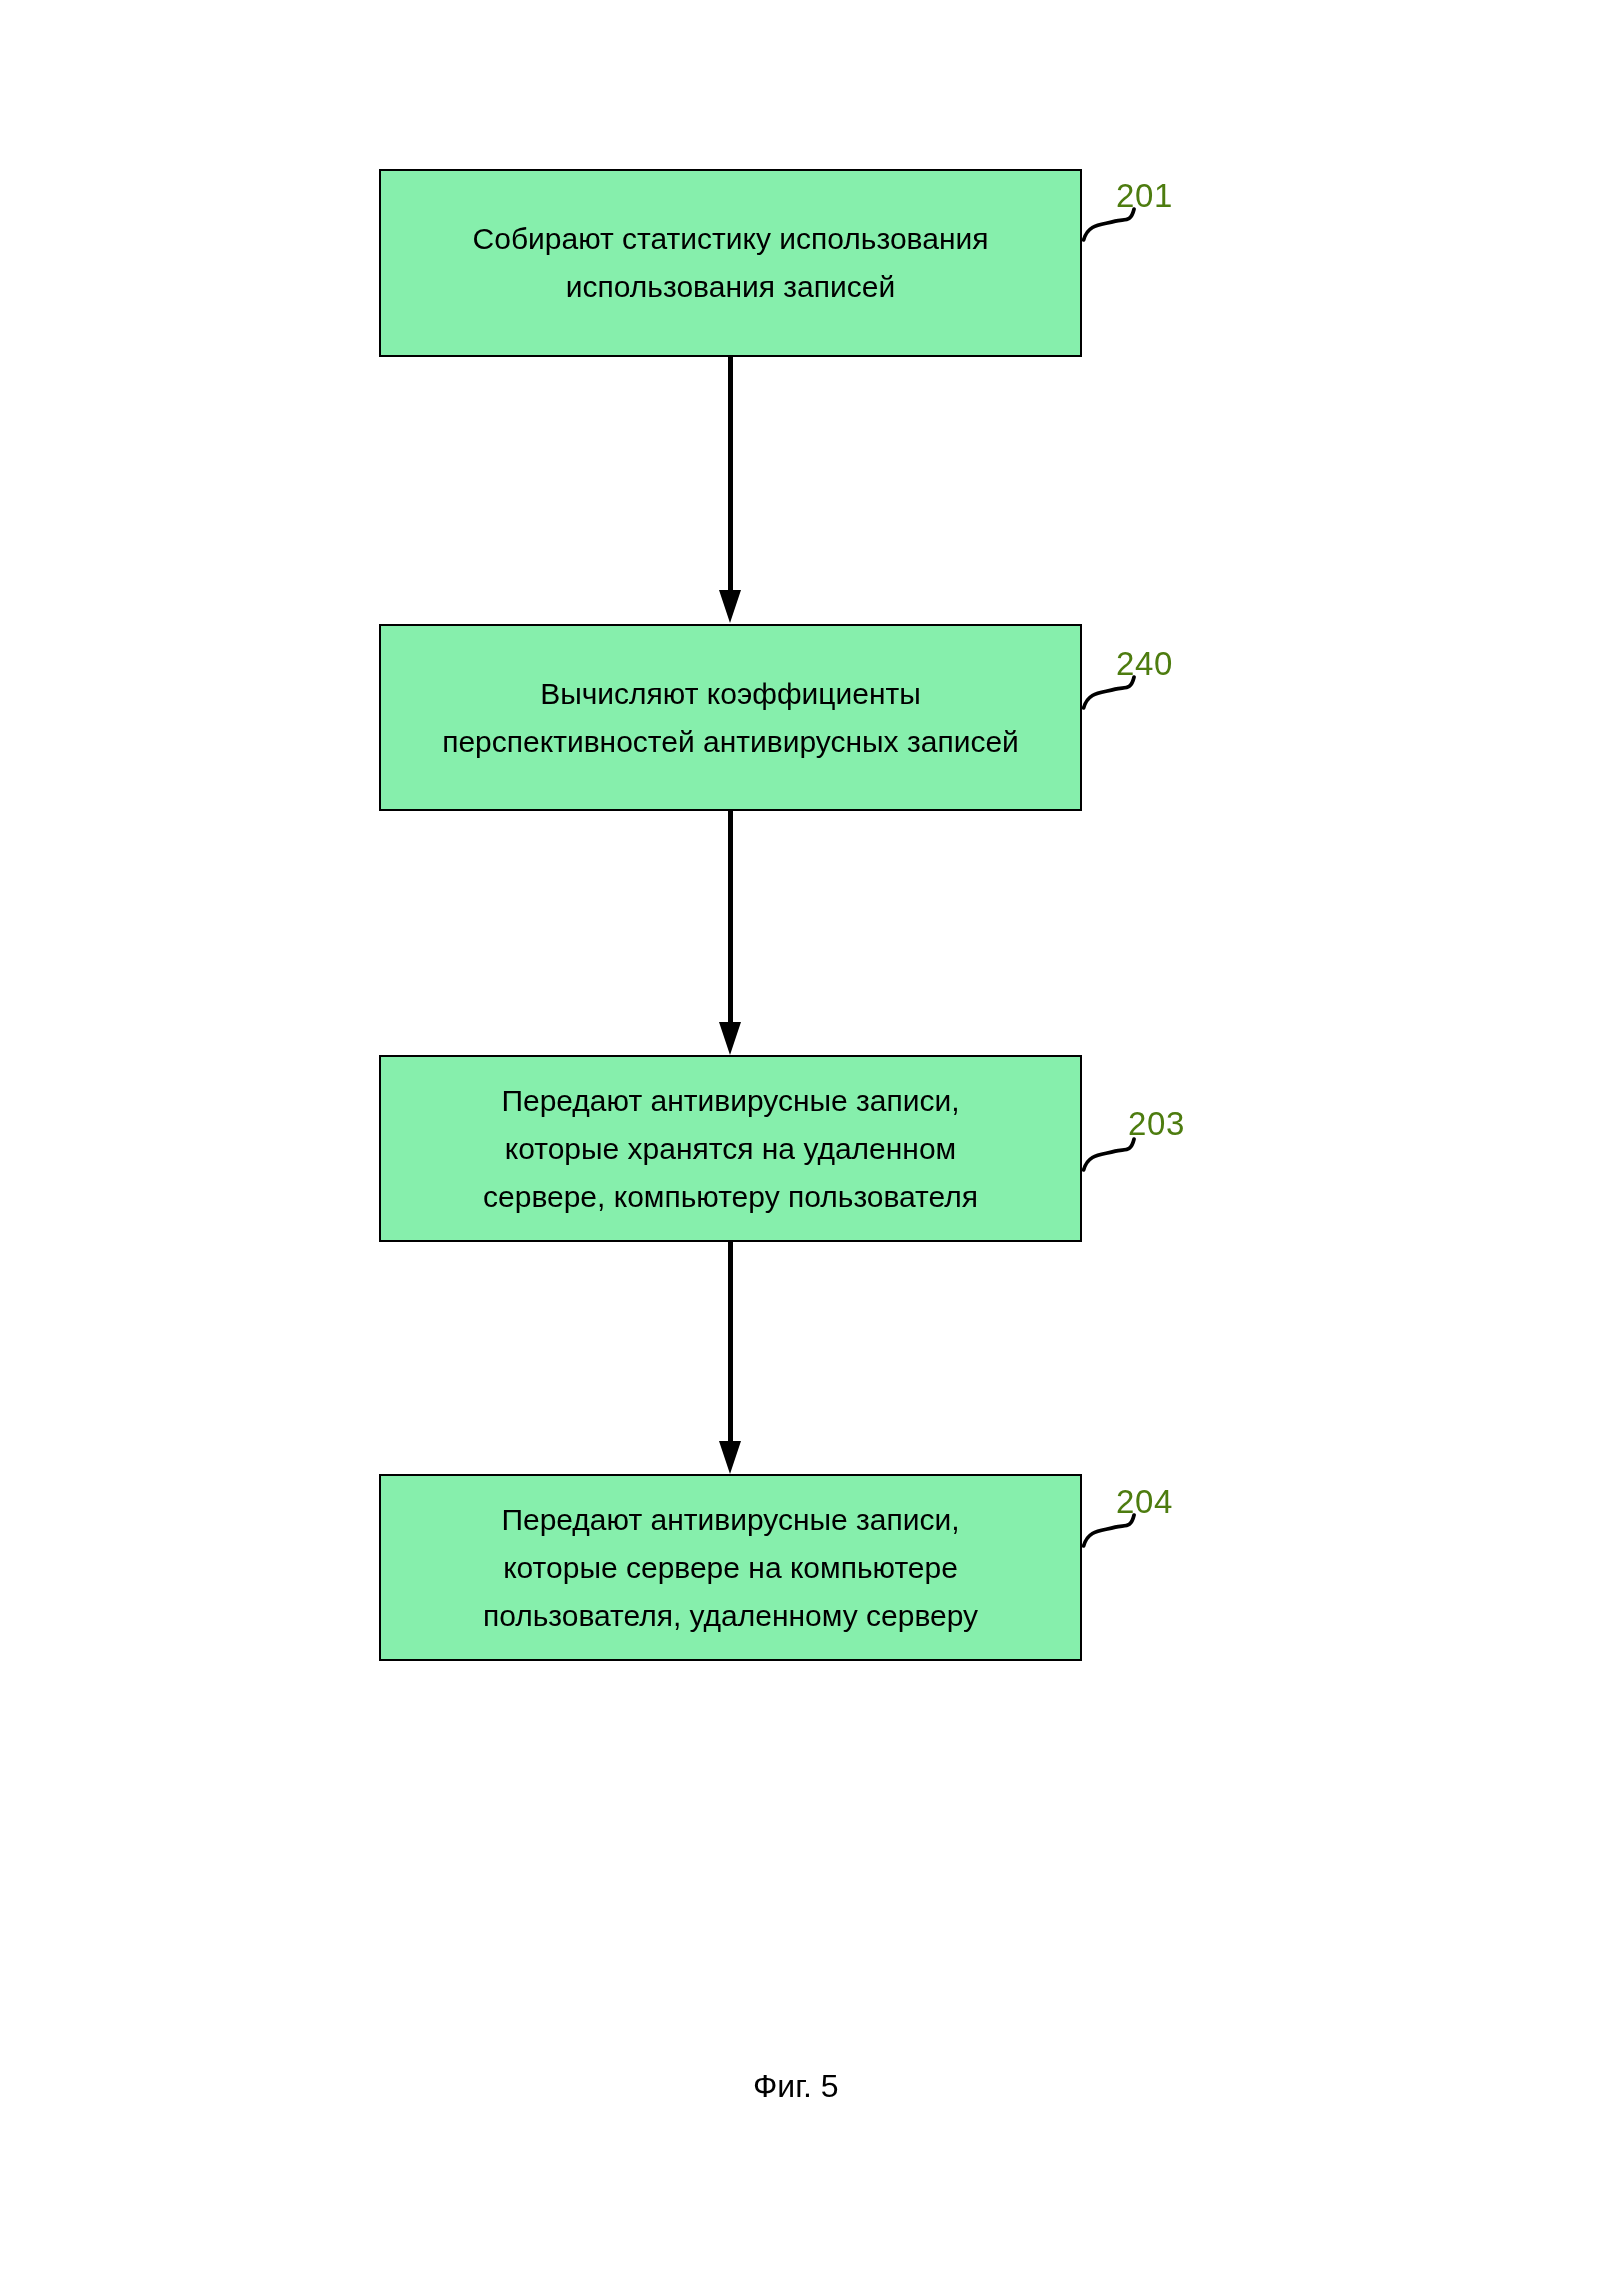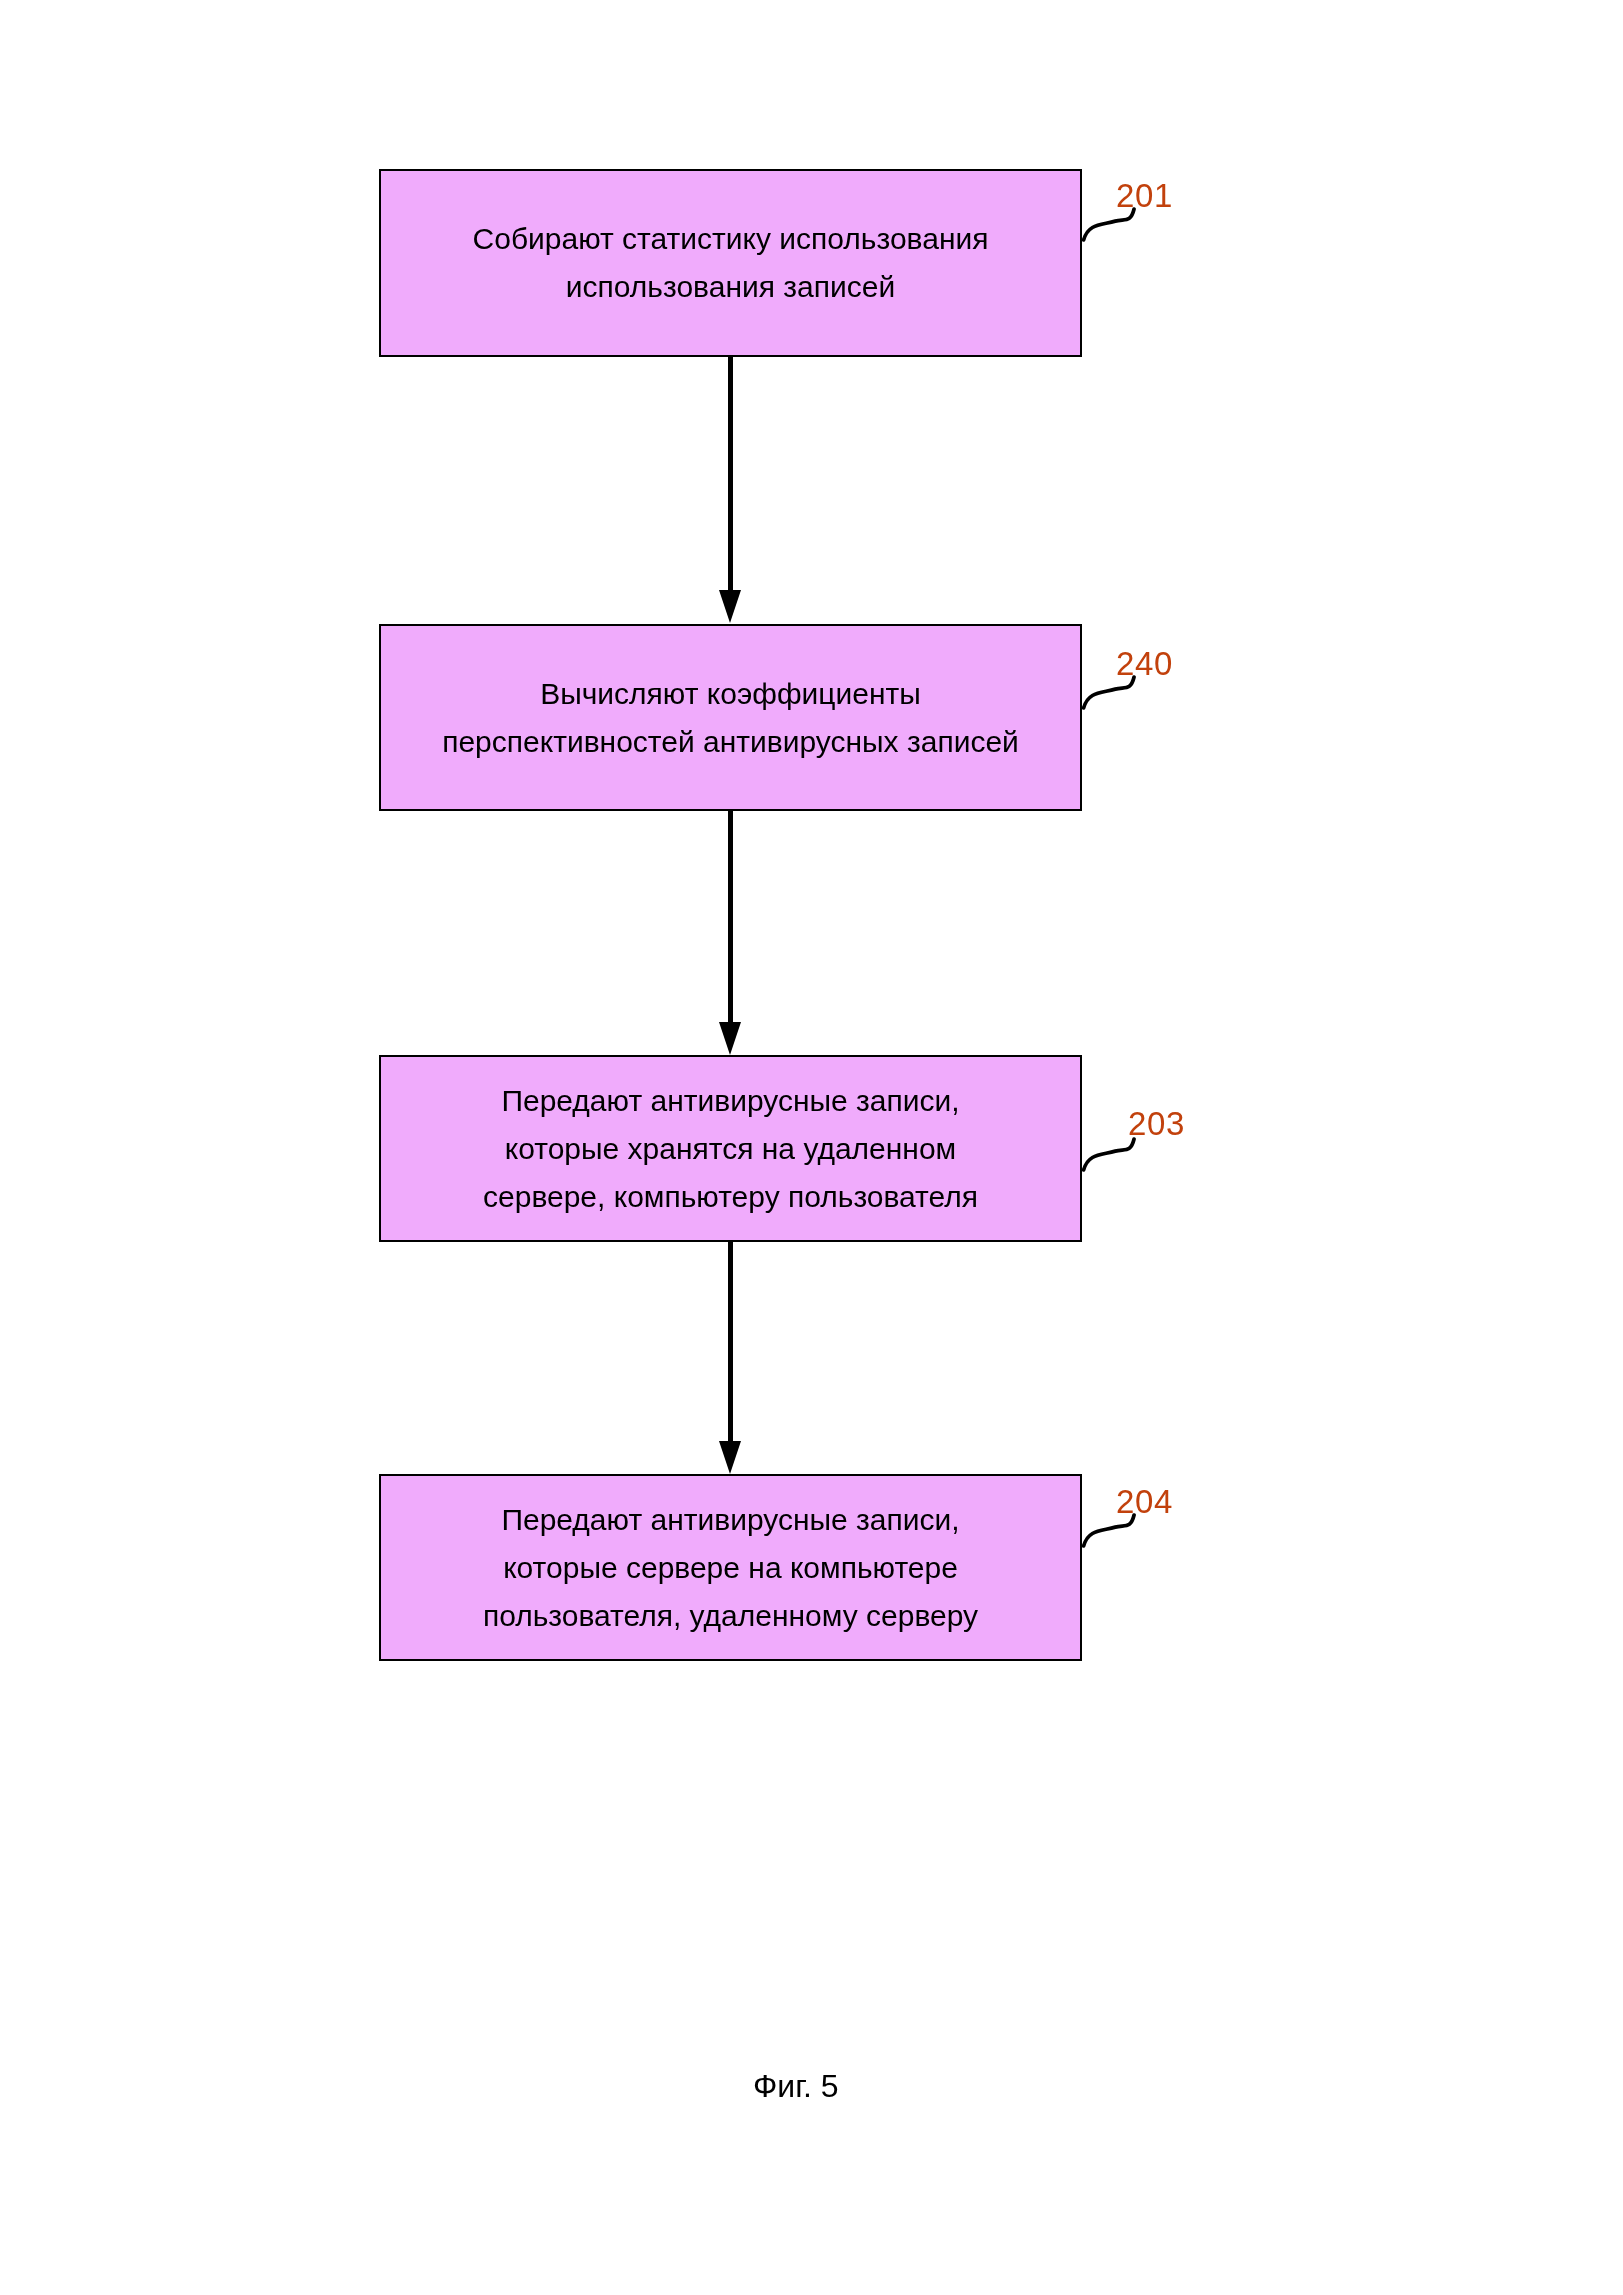--- a/index.html
+++ b/index.html
@@ -16,21 +16,21 @@
     height: 2295px;
     background: #ffffff;
     color: #000000;
   }
   .box {
     position: absolute;
     left: 379px;
     width: 703px;
     box-sizing: border-box;
     border: 2px solid #000000;
-    background: #f0abfc;
+    background: #86efac;
     display: flex;
     flex-direction: column;
     justify-content: center;
     align-items: center;
     text-align: center;
   }
   .box .line {
     display: block;
     font-size: 30px;
     line-height: 48px;
@@ -41,21 +41,21 @@
   .b2 { top: 624px;  height: 187px; justify-content: center; }
   .b3 { top: 1055px; height: 187px; }
   .b4 { top: 1474px; height: 187px; }
 
   .ref {
     position: absolute;
     left: 1116px;
     width: 72px;
     font-size: 33px;
     line-height: 1;
-    color: #c2410c;
+    color: #4d7c0f;
     letter-spacing: 0.7px;
   }
   .r1 { top: 179px; }
   .r2 { top: 647px; }
   .r3 { top: 1107px; margin-left: 12px; }
   .r4 { top: 1485px; }
 
   .squiggle {
     position: absolute;
     left: 1081px;

